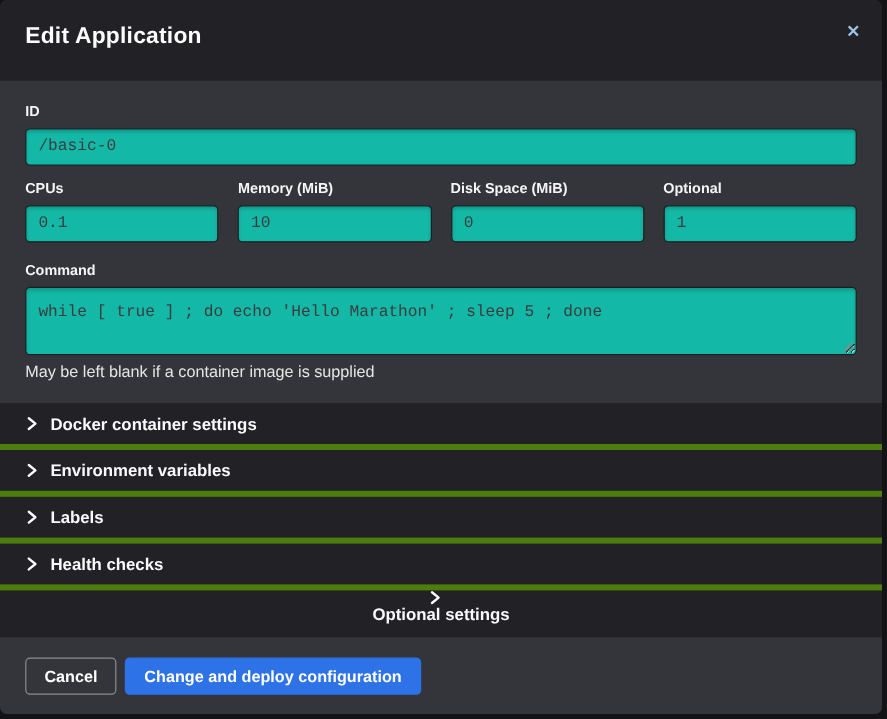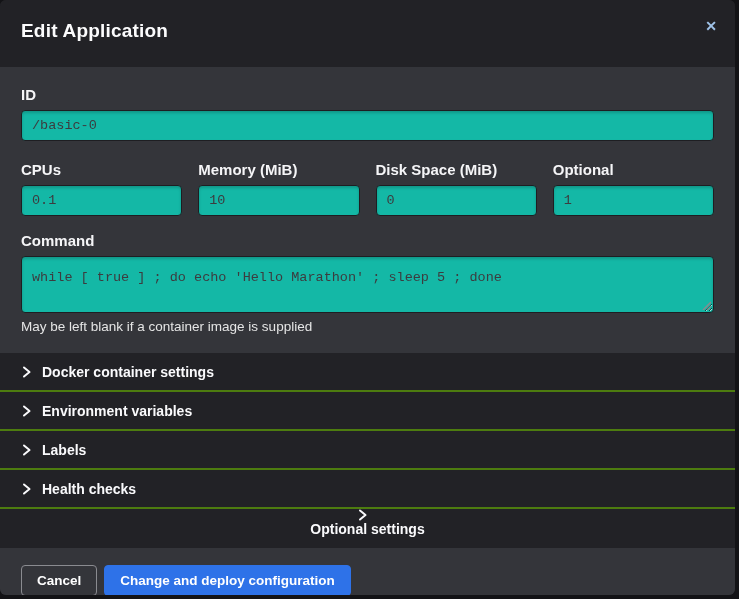--- a/index.html
+++ b/index.html
@@ -41,41 +41,41 @@
     cursor: pointer;
   }
   
   .form-section {
     background: #34353a;
     padding: 19px 21px 19px 21px;
   }
   .field-label {
     display: block;
     color: #f5f5f7;
-    font-size: 15px;
+    font-size: 12px;
     font-weight: 700;
     margin-bottom: 7px;
   }
   .text-input, .text-area {
     width: 100%;
     background: #14b8a6;
     border: 1px solid #1e1e22;
     border-radius: 4px;
     box-shadow: inset 0 2px 3px rgba(0,0,0,.18);
     color: #3c3c3f;
     font-family: Liberation Mono, monospace;
     font-size: 13.5px;
     outline: none;
   }
   .text-input { height: 31px; padding: 0 10px; }
   .field-row {
     display: grid;
     grid-template-columns: repeat(4, 1fr);
     gap: 16px;
-    margin-top: 20px;
+    margin-top: 12px;
   }
   .command-field { margin-top: 16px; }
   .textarea-wrap { position: relative; }
   .text-area {
     display: block;
     height: 57px;
     padding: 12px 10px;
     resize: vertical;
     line-height: 1.35;
   }
@@ -90,21 +90,21 @@
     color: #e5e5e5;
     font-size: 13.5px;
   }
   
   .accordion { background: #222226; }
   .accordion-row {
     display: flex;
     align-items: center;
     height: 39px;
     padding: 0 21px;
-    border-bottom: 2px solid #4d7c0f;
+    border-bottom: 5px solid #4d7c0f;
     cursor: pointer;
   }
   .accordion-row:last-child { border-bottom: none; flex-direction: column; }
   .chevron {
     width: 11px; height: 12px;
     margin-right: 10px;
     flex: none;
     display: block;
   }
   .accordion-label {

